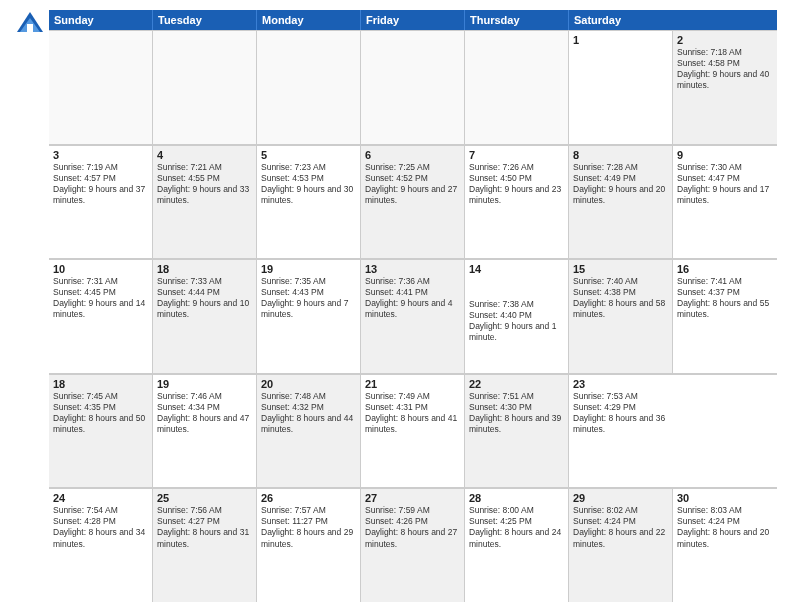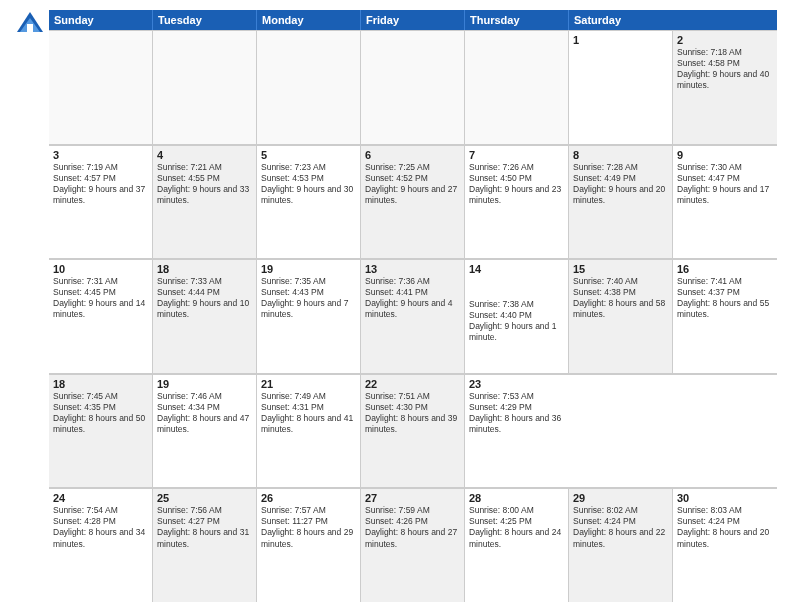--- a/index.html
+++ b/index.html
@@ -252,20 +252,26 @@
             <div class="day-info" style="white-space: pre-line;">Sunrise: 7:45 AM
 Sunset: 4:35 PM
 Daylight: 8 hours and 50 minutes.</div>
           </div>
           <div class="cal-cell">
             <span class="day-num">19</span>
             <div class="day-info" style="white-space: pre-line;">Sunrise: 7:46 AM
 Sunset: 4:34 PM
 Daylight: 8 hours and 47 minutes.</div>
           </div>
+          <div class="cal-cell shaded">
+            <span class="day-num">20</span>
+            <div class="day-info" style="white-space: pre-line;">Sunrise: 7:48 AM
+Sunset: 4:32 PM
+Daylight: 8 hours and 44 minutes.</div>
+          </div>
           <div class="cal-cell">
             <span class="day-num">21</span>
             <div class="day-info" style="white-space: pre-line;">Sunrise: 7:49 AM
 Sunset: 4:31 PM
 Daylight: 8 hours and 41 minutes.</div>
           </div>
           <div class="cal-cell shaded">
             <span class="day-num">22</span>
             <div class="day-info" style="white-space: pre-line;">Sunrise: 7:51 AM
 Sunset: 4:30 PM

